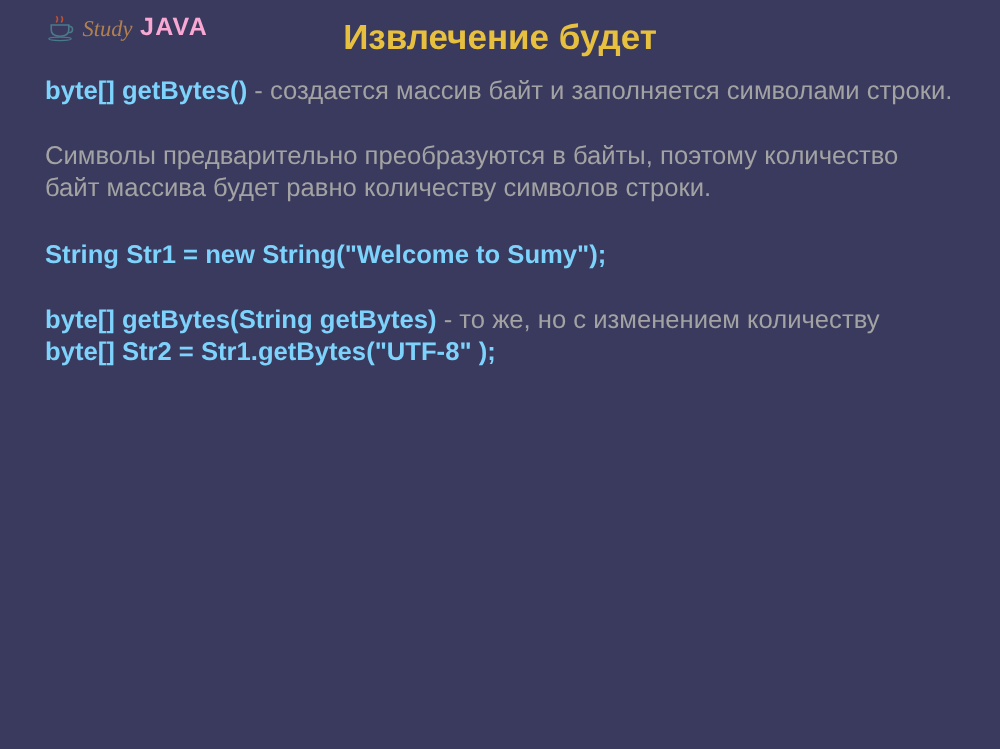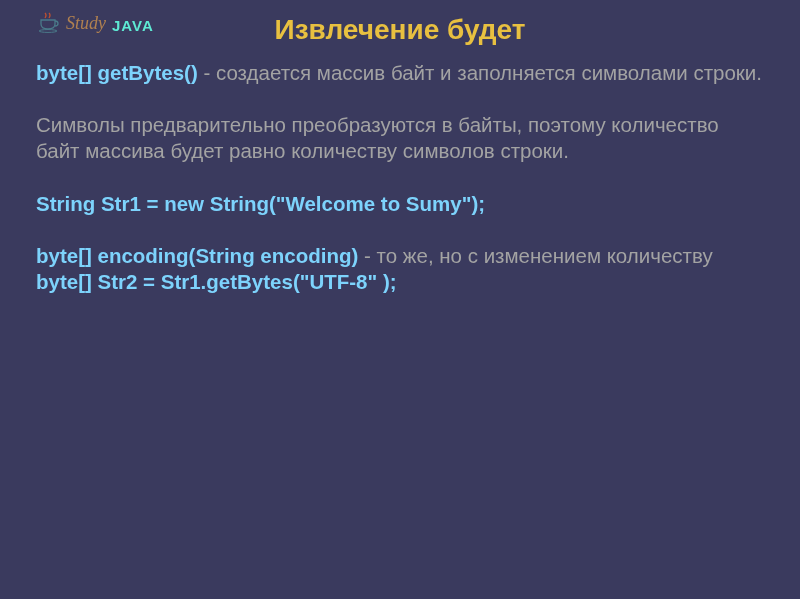--- a/index.html
+++ b/index.html
@@ -30,22 +30,22 @@
       display: inline-block;
       position: relative;
     }
     .logo-study {
       color: #b08050;
       font-size: 18px;
       font-family: 'Comic Sans MS', cursive;
       font-style: italic;
     }
     .logo-java {
-      color: #5eead4;
-      font-size: 15px;
+      color: #f9a8d4;
+      font-size: 20px;
       font-weight: bold;
       letter-spacing: 1px;
     }
     .title {
       color: #e8c040;
       font-size: 28px;
       font-weight: bold;
       text-align: center;
       margin-top: -22px;
       margin-bottom: 14px;
@@ -94,18 +94,18 @@
       <span class="code-blue">byte[] getBytes()</span><span class="text-white"> - создается массив байт и заполняется символами строки.</span>
     </div>
 
     <div class="para text-white">Символы предварительно преобразуются в байты, поэтому количество байт массива будет равно количеству символов строки.</div>
 
     <div class="para">
       <div class="code-blue">String Str1 = new String("Welcome to Sumy");</div>
     </div>
 
     <div>
-      <span class="code-blue">byte[] encoding(String encoding)</span><span class="text-white"> - то же, но с изменением количеству</span>
+      <span class="code-blue">byte[] getBytes(String getBytes)</span><span class="text-white"> - то же, но с изменением количеству</span>
       <div class="code-blue">byte[] Str2 = Str1.getBytes("UTF-8" );</div>
     </div>
 
   </div>
 </div>
 
 </body></html>

